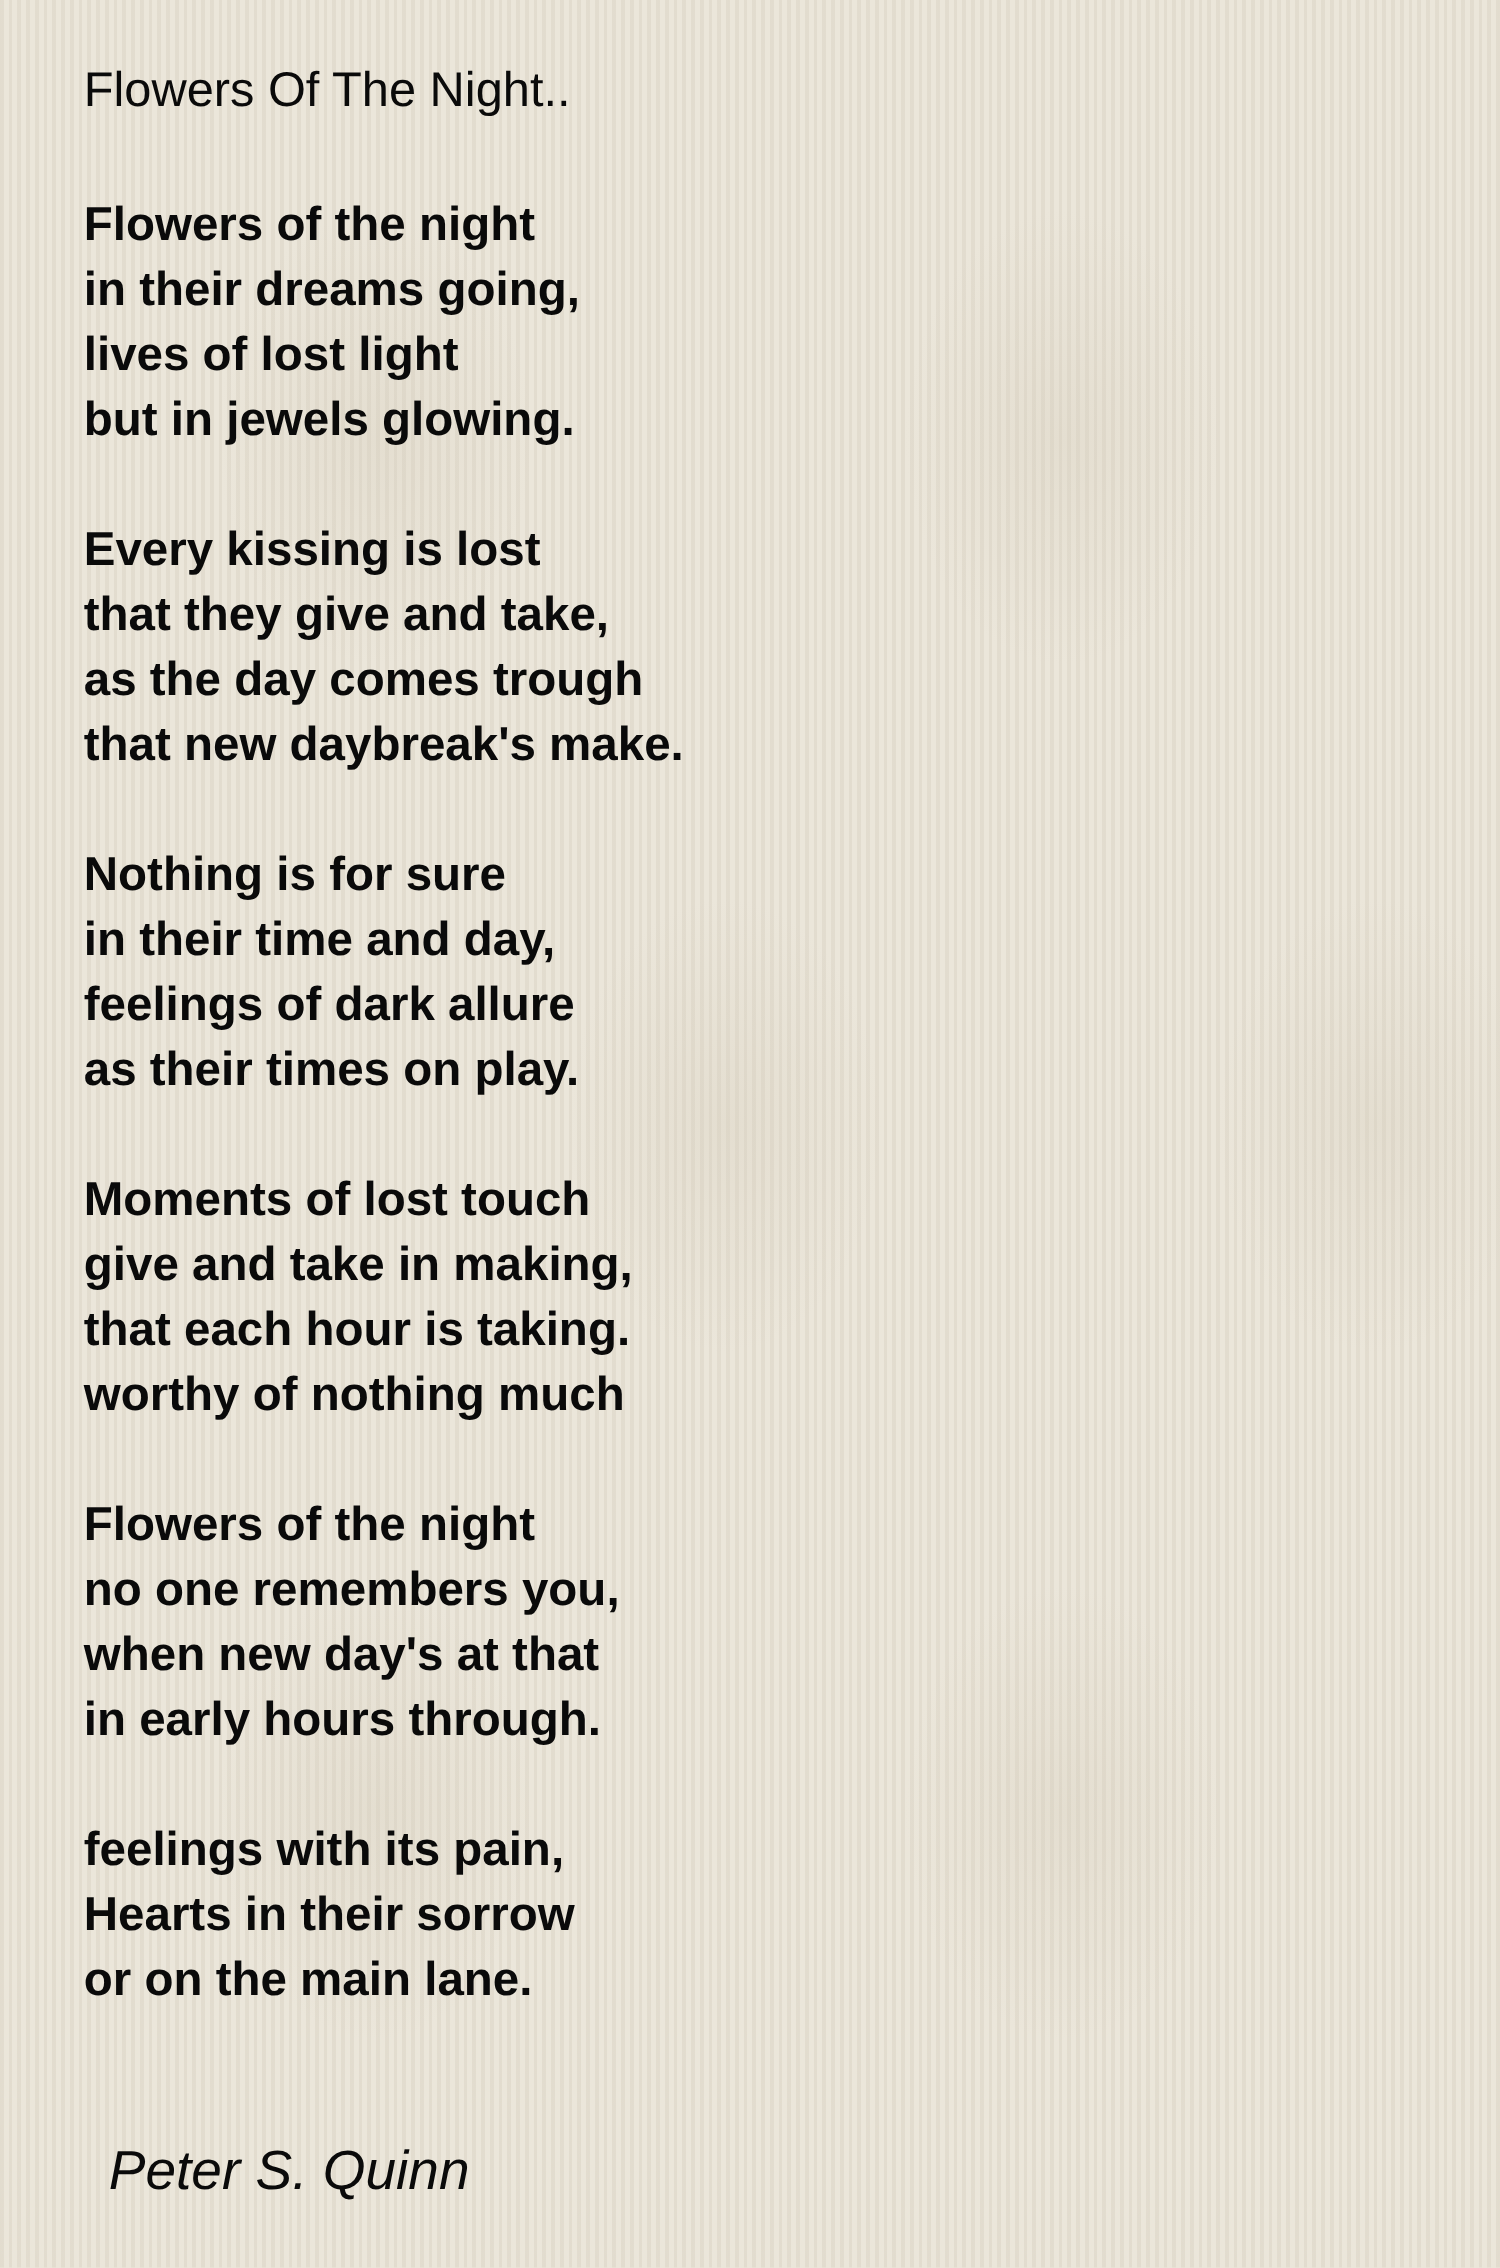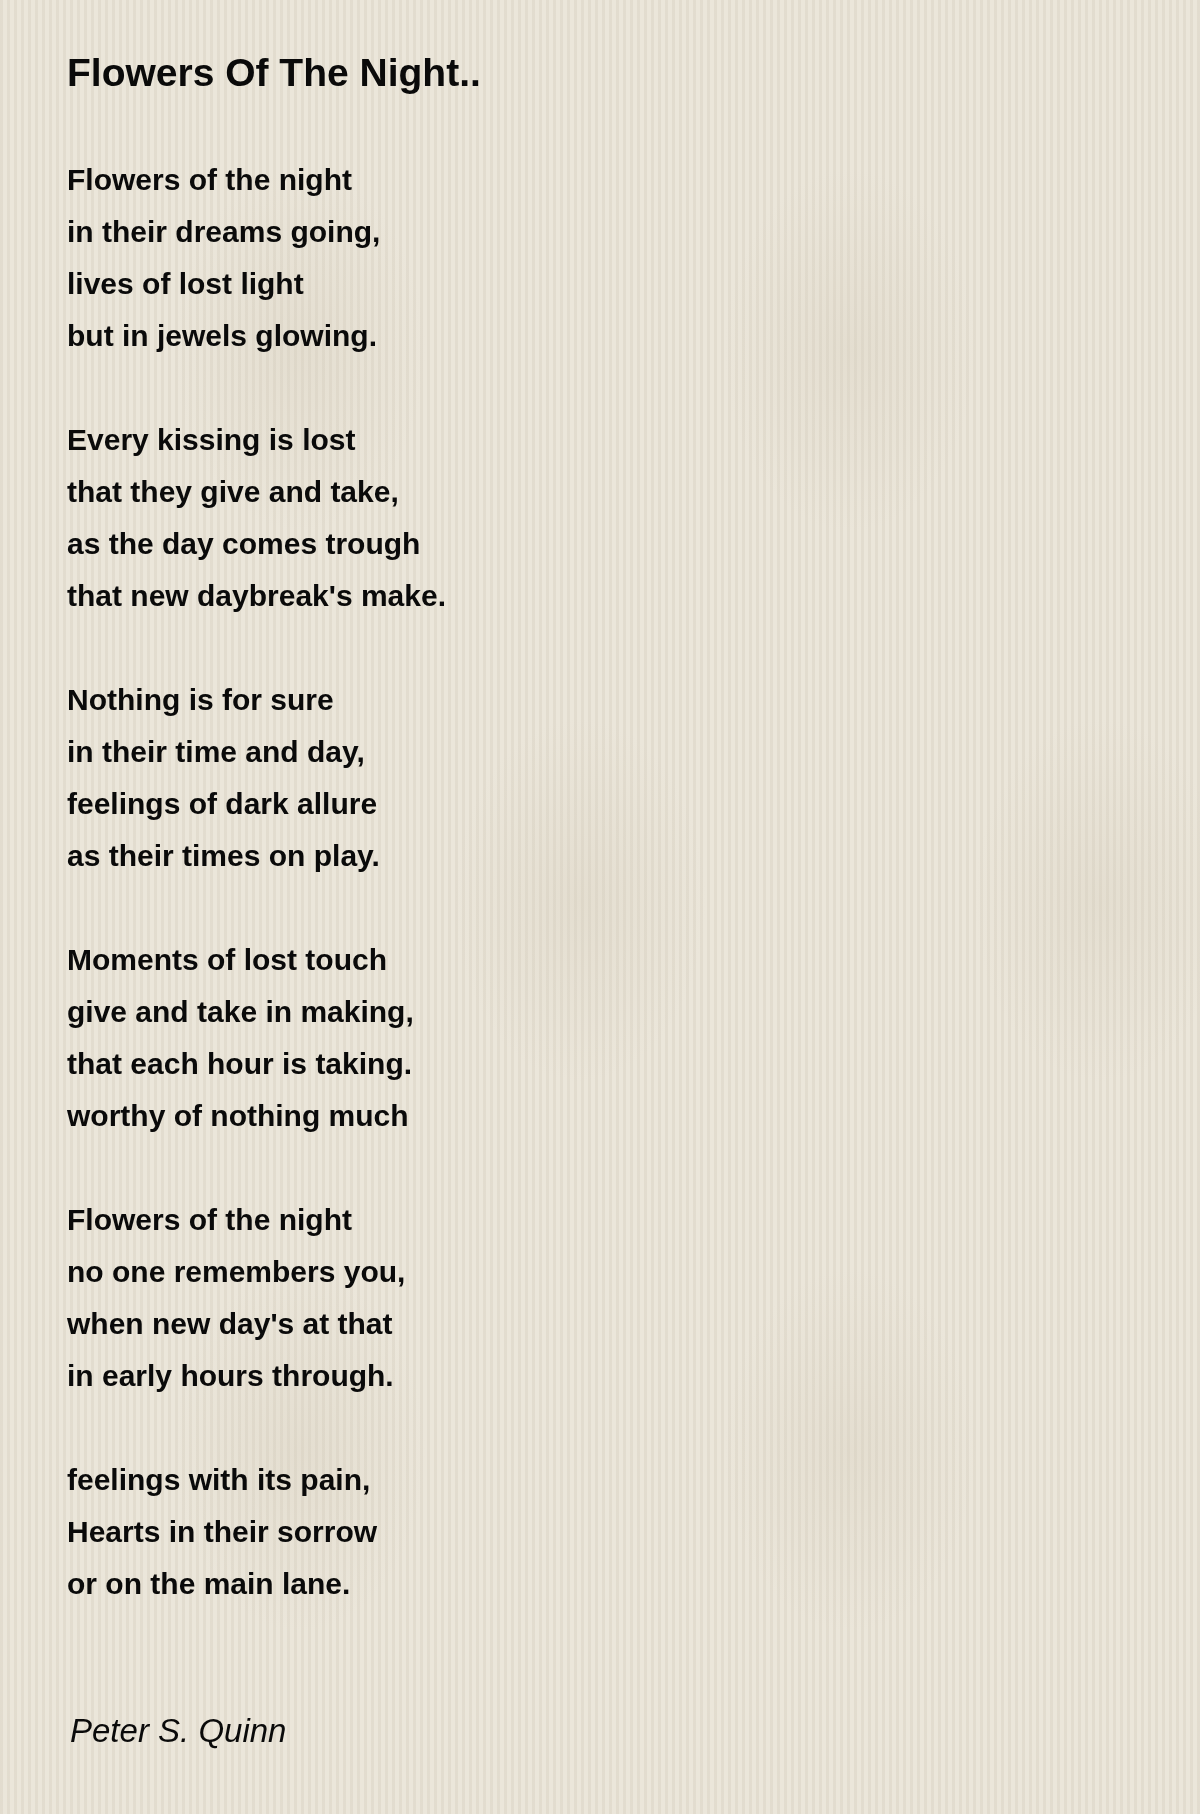--- a/index.html
+++ b/index.html
@@ -14,32 +14,32 @@
       radial-gradient(ellipse 180px 260px at 1100px 900px, rgba(215,207,190,0.35), rgba(0,0,0,0) 70%),
       radial-gradient(ellipse 180px 260px at 300px 1450px, rgba(215,207,190,0.35), rgba(0,0,0,0) 70%),
       radial-gradient(ellipse 180px 260px at 850px 1450px, rgba(215,207,190,0.35), rgba(0,0,0,0) 70%);
     font-family: "Liberation Sans", sans-serif;
     color: #0a0a0a;
     position: relative;
   }
   .poem { position: absolute; left: 67px; top: 0; width: 1100px; }
   .title {
     position: absolute; left: 0; top: 50px;
-    font-size: 39px; font-weight: bold; margin: 0; line-height: 1.2;
+    font-size: 39px; font-weight: normal; margin: 0; line-height: 1.2;
     white-space: nowrap;
   }
   .body { position: absolute; left: 0; top: 154px; }
   .stanza { margin: 0 0 52px 0; }
   .line {
-    font-size: 30px; font-weight: bold; line-height: 52px; height: 52px;
+    font-size: 38px; font-weight: bold; line-height: 52px; height: 52px;
     white-space: nowrap;
   }
   .author {
-    position: absolute; left: 3px; top: 1712px;
-    font-size: 33px; font-style: italic; font-weight: normal; white-space: nowrap;
+    position: absolute; left: 20px; top: 1712px;
+    font-size: 44px; font-style: italic; font-weight: normal; white-space: nowrap;
   }
 </style>
 </head>
 <body>
 
 <div class="poem">
   <h1 class="title">Flowers Of The Night..</h1>
   <div class="body">
     <div class="stanza">
       <div class="line">Flowers of the night</div>

